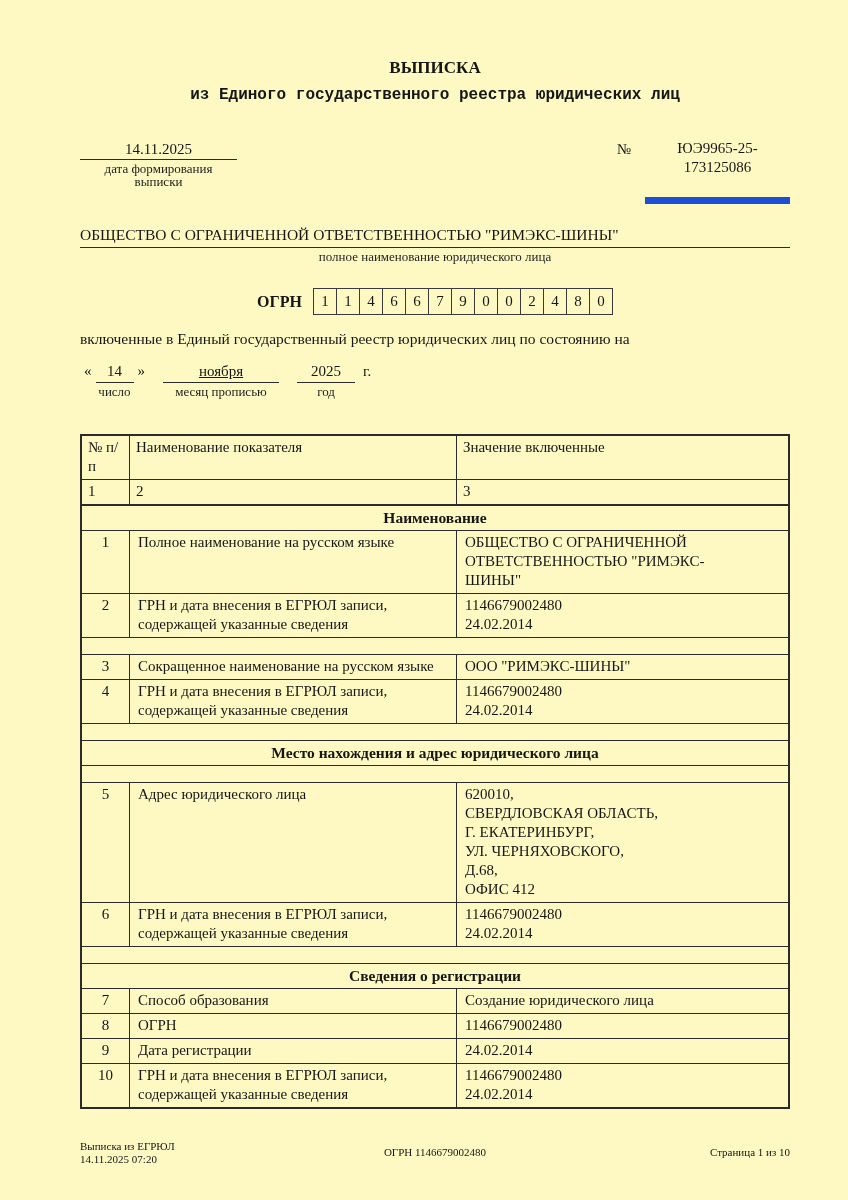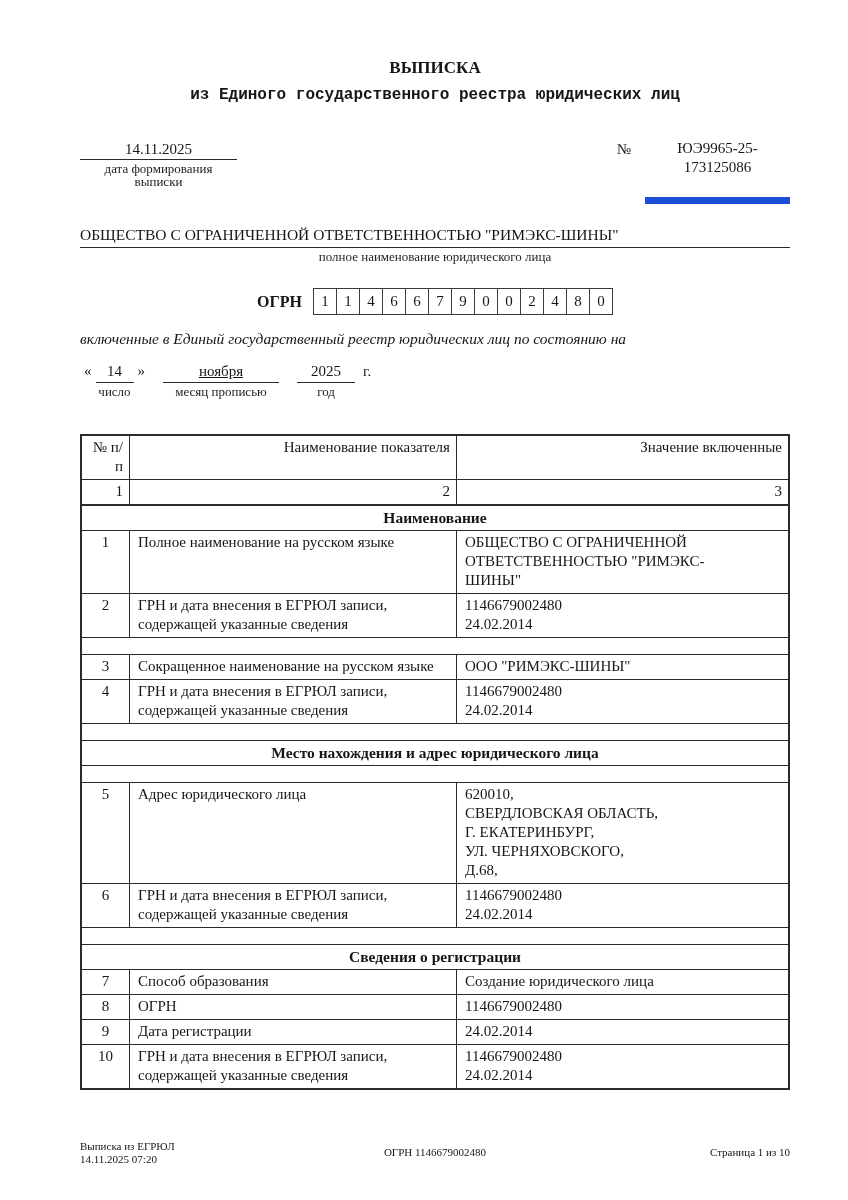--- a/index.html
+++ b/index.html
@@ -1,19 +1,19 @@
 <!DOCTYPE html>
 <html><head>
 <meta charset="utf-8">
 <style>
   * { margin:0; padding:0; box-sizing:border-box; }
   html,body { background:#e8e8e8; }
   body { font-family:"Liberation Serif","DejaVu Serif",serif; color:#161616; }
   .page {
-    position:relative; width:848px; height:1200px; background:#ffffff;
+    position:relative; width:848px; height:1200px; background:#fef9c3;
     margin:0 auto; overflow:hidden;
   }
   .content { position:absolute; left:80px; top:0; width:710px; }
 
   .title { margin-top:58px; text-align:center; font-weight:bold; font-size:17px; line-height:20px; }
   .subtitle { margin-top:8px; text-align:center; font-weight:bold; font-size:16px; line-height:19px;font-family:Liberation Mono, monospace; }
 
   .meta-row { margin-top:34px; display:flex; justify-content:space-between; align-items:flex-start; }
   .date-block { width:157px; }
   .date-value { text-align:center; font-size:15px; line-height:20px; border-bottom:1px solid #2b2b2b; }
@@ -26,41 +26,41 @@
   .statement { margin-top:18px; font-size:15.5px; line-height:19px; }
   .company { margin-top:21px; text-align:left; font-size:15.5px; line-height:19px; padding-bottom:3px; border-bottom:1px solid #2b2b2b; }
   .center { text-align:center; }
 
   .ogrn-row { margin-top:25px; display:flex; justify-content:center; align-items:center; }
   .ogrn-label { font-weight:bold; font-size:16px; margin-right:11px; }
   .ogrn-boxes { display:flex; }
   .ogrn-box { width:24px; height:27px; border:1px solid #3a3a3a; margin-left:-1px; display:flex; align-items:center; justify-content:center; font-size:15px; }
   .ogrn-box:first-child { margin-left:0; }
 
-  .included { margin-top:14px; font-size:15.5px; line-height:19px;font-style:italic; }
+  .included { margin-top:14px; font-size:15.5px; line-height:19px; }
 
   .dateline { margin-top:13px; display:flex; align-items:flex-start; }
   .q { font-size:15px; line-height:21px; padding:0 4px; }
   .seg-val { text-align:center; font-size:15px; line-height:21px; border-bottom:1px solid #2b2b2b; }
   .seg-day .seg-val { width:38px; }
   .seg-month { margin-left:14px; }
   .seg-month .seg-val { width:116px;text-decoration:underline; }
   .seg-year { margin-left:18px; }
   .seg-year .seg-val { width:58px; }
   .g-suffix { font-size:15px; line-height:21px; margin-left:8px; }
 
   .rtable { margin-top:36px; border:2px solid #2b2b2b; }
   .trow { display:flex; border-top:1px solid #2b2b2b; min-height:24px; }
   .trow:first-child { border-top:none; }
   .trow.nums { border-bottom:1px solid #2b2b2b; }
   .tcell { font-size:15px; line-height:19px; padding:2px 6px 3px 6px; }
   .c0 { width:48px; text-align:center; border-right:1px solid #2b2b2b; flex-shrink:0; }
   .c1 { width:327px; border-right:1px solid #2b2b2b; flex-shrink:0; padding-left:8px; }
   .c2 { flex:1; padding-left:8px; }
-  .trow.head .tcell, .trow.nums .tcell { text-align:right; padding-left:6px; }
+  .trow.head .tcell, .trow.nums .tcell { text-align:left; padding-left:6px; }
   .trow.section { display:block; text-align:center; font-weight:bold; font-size:15.5px; line-height:19px; padding:2px 6px 3px 6px; min-height:22px; }
   .trow.spacer { min-height:17px; }
   .vline { font-size:15px; line-height:19px; }
 
   .footer { position:absolute; left:80px; top:1140px; width:710px; display:flex; align-items:flex-start; }
   .footer-left { flex:1; font-size:11px; line-height:13px; }
   .footer-center { flex:1; text-align:center; font-size:11px; line-height:13px; padding-top:6px; }
   .footer-right { flex:1; text-align:right; font-size:11px; line-height:13px; padding-top:6px; }
 </style>
 </head>
@@ -178,20 +178,21 @@
         <div class="trow spacer"></div>
         <div class="trow data">
           <div class="tcell c0">5</div>
           <div class="tcell c1">Адрес юридического лица</div>
           <div class="tcell c2">
             <div class="vline">620010,</div>
             <div class="vline">СВЕРДЛОВСКАЯ ОБЛАСТЬ,</div>
             <div class="vline">Г. ЕКАТЕРИНБУРГ,</div>
             <div class="vline">УЛ. ЧЕРНЯХОВСКОГО,</div>
             <div class="vline">Д.68,</div>
+            <div class="vline">ОФИС 412</div>
           </div>
         </div>
         <div class="trow data">
           <div class="tcell c0">6</div>
           <div class="tcell c1">ГРН и дата внесения в ЕГРЮЛ записи, содержащей указанные сведения</div>
           <div class="tcell c2">
             <div class="vline">1146679002480</div>
             <div class="vline">24.02.2014</div>
           </div>
         </div>

